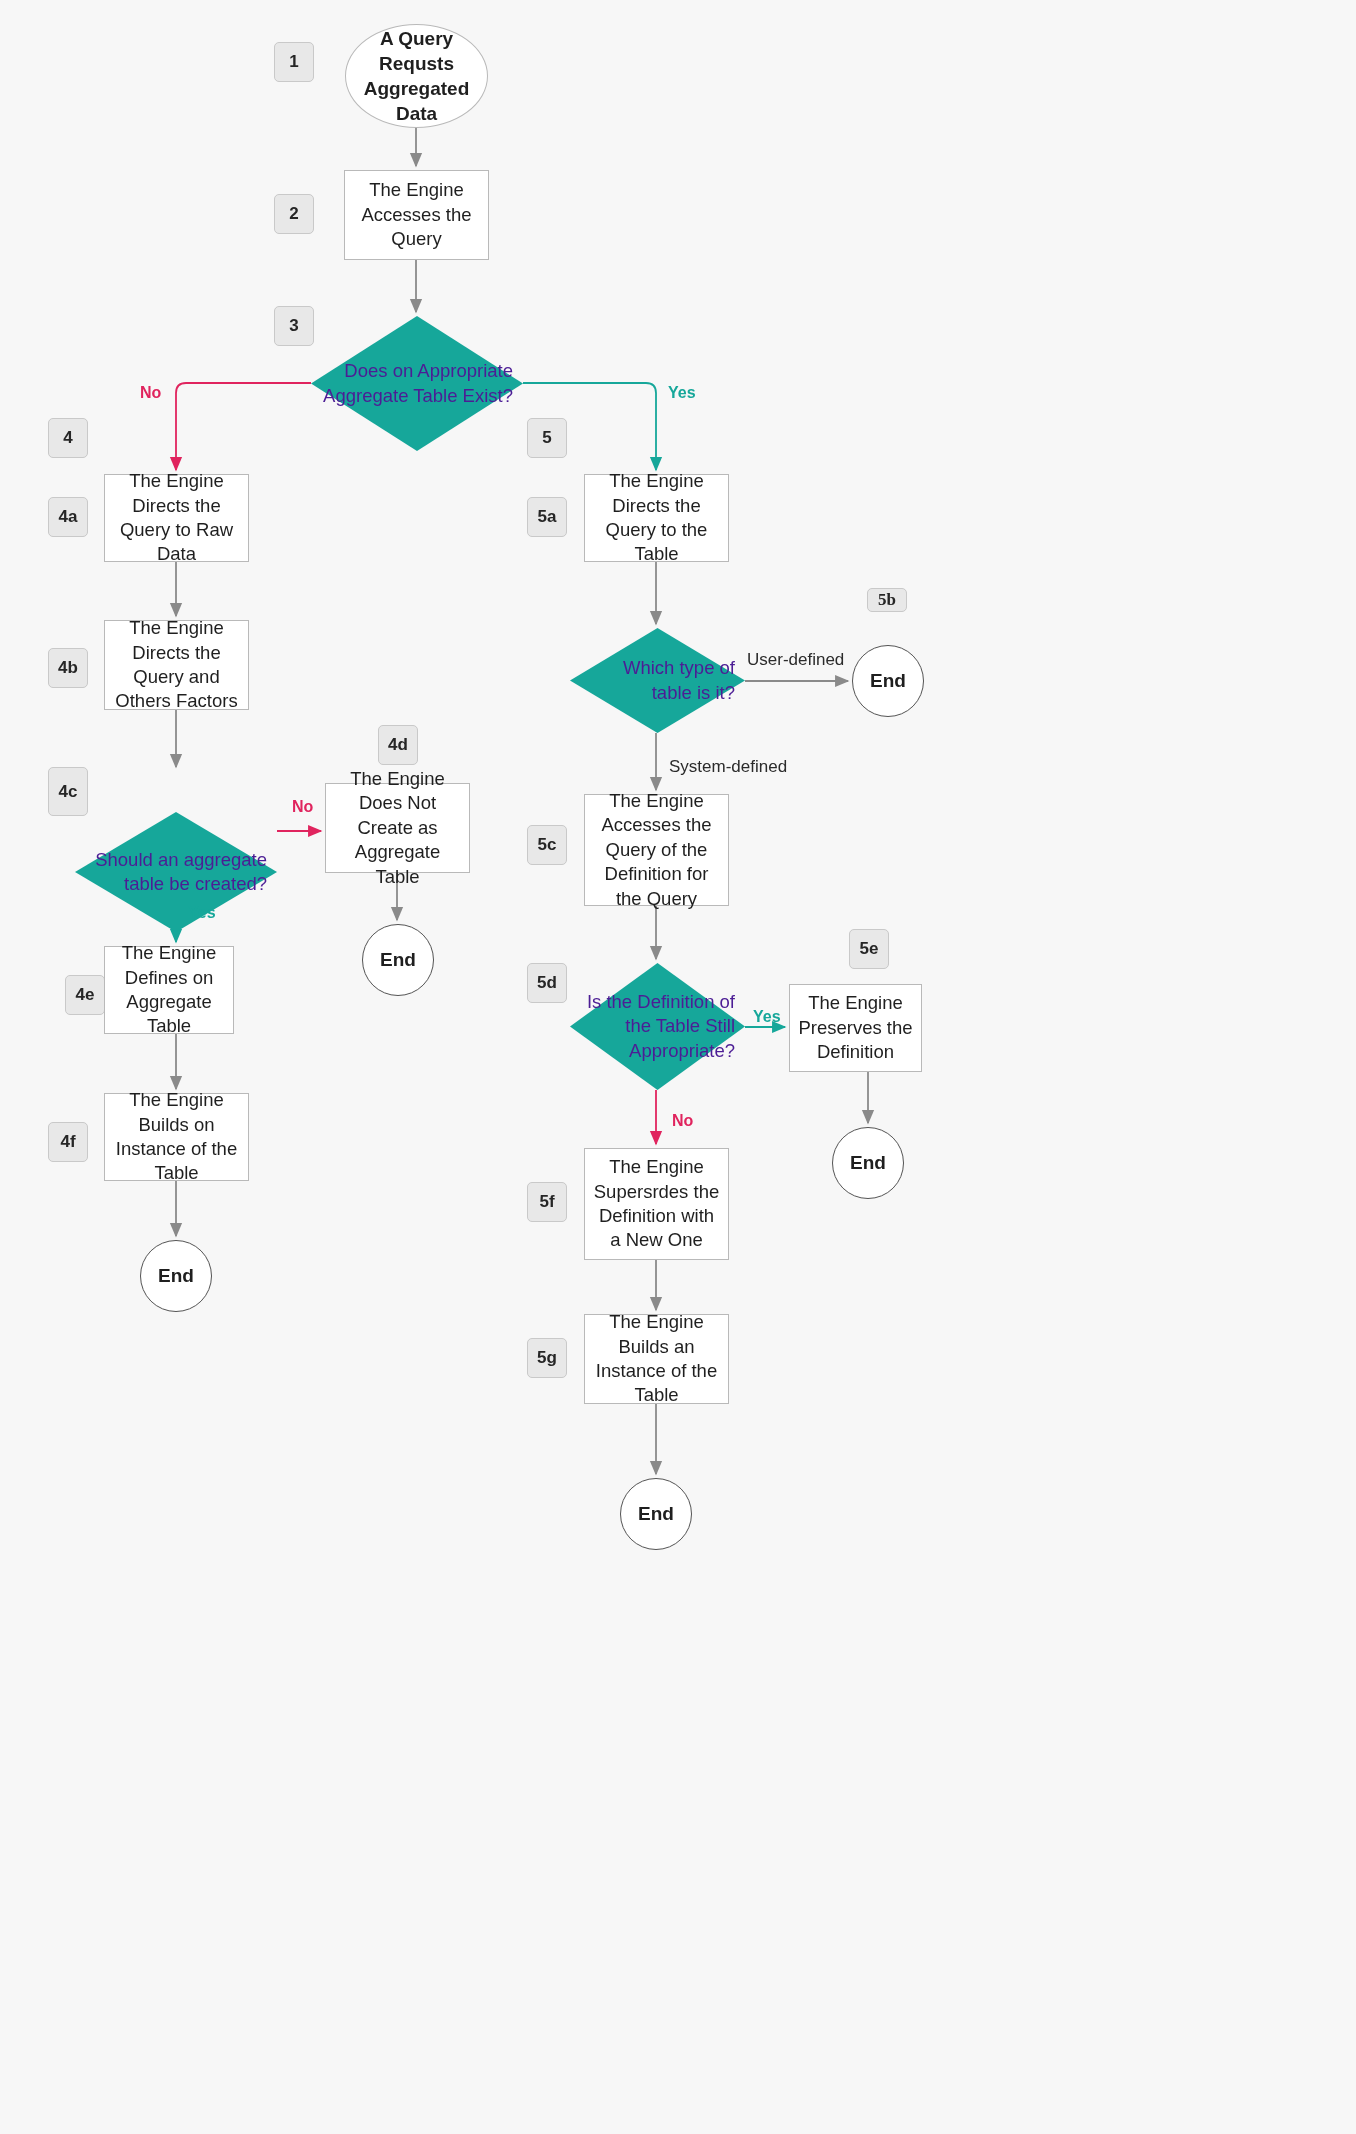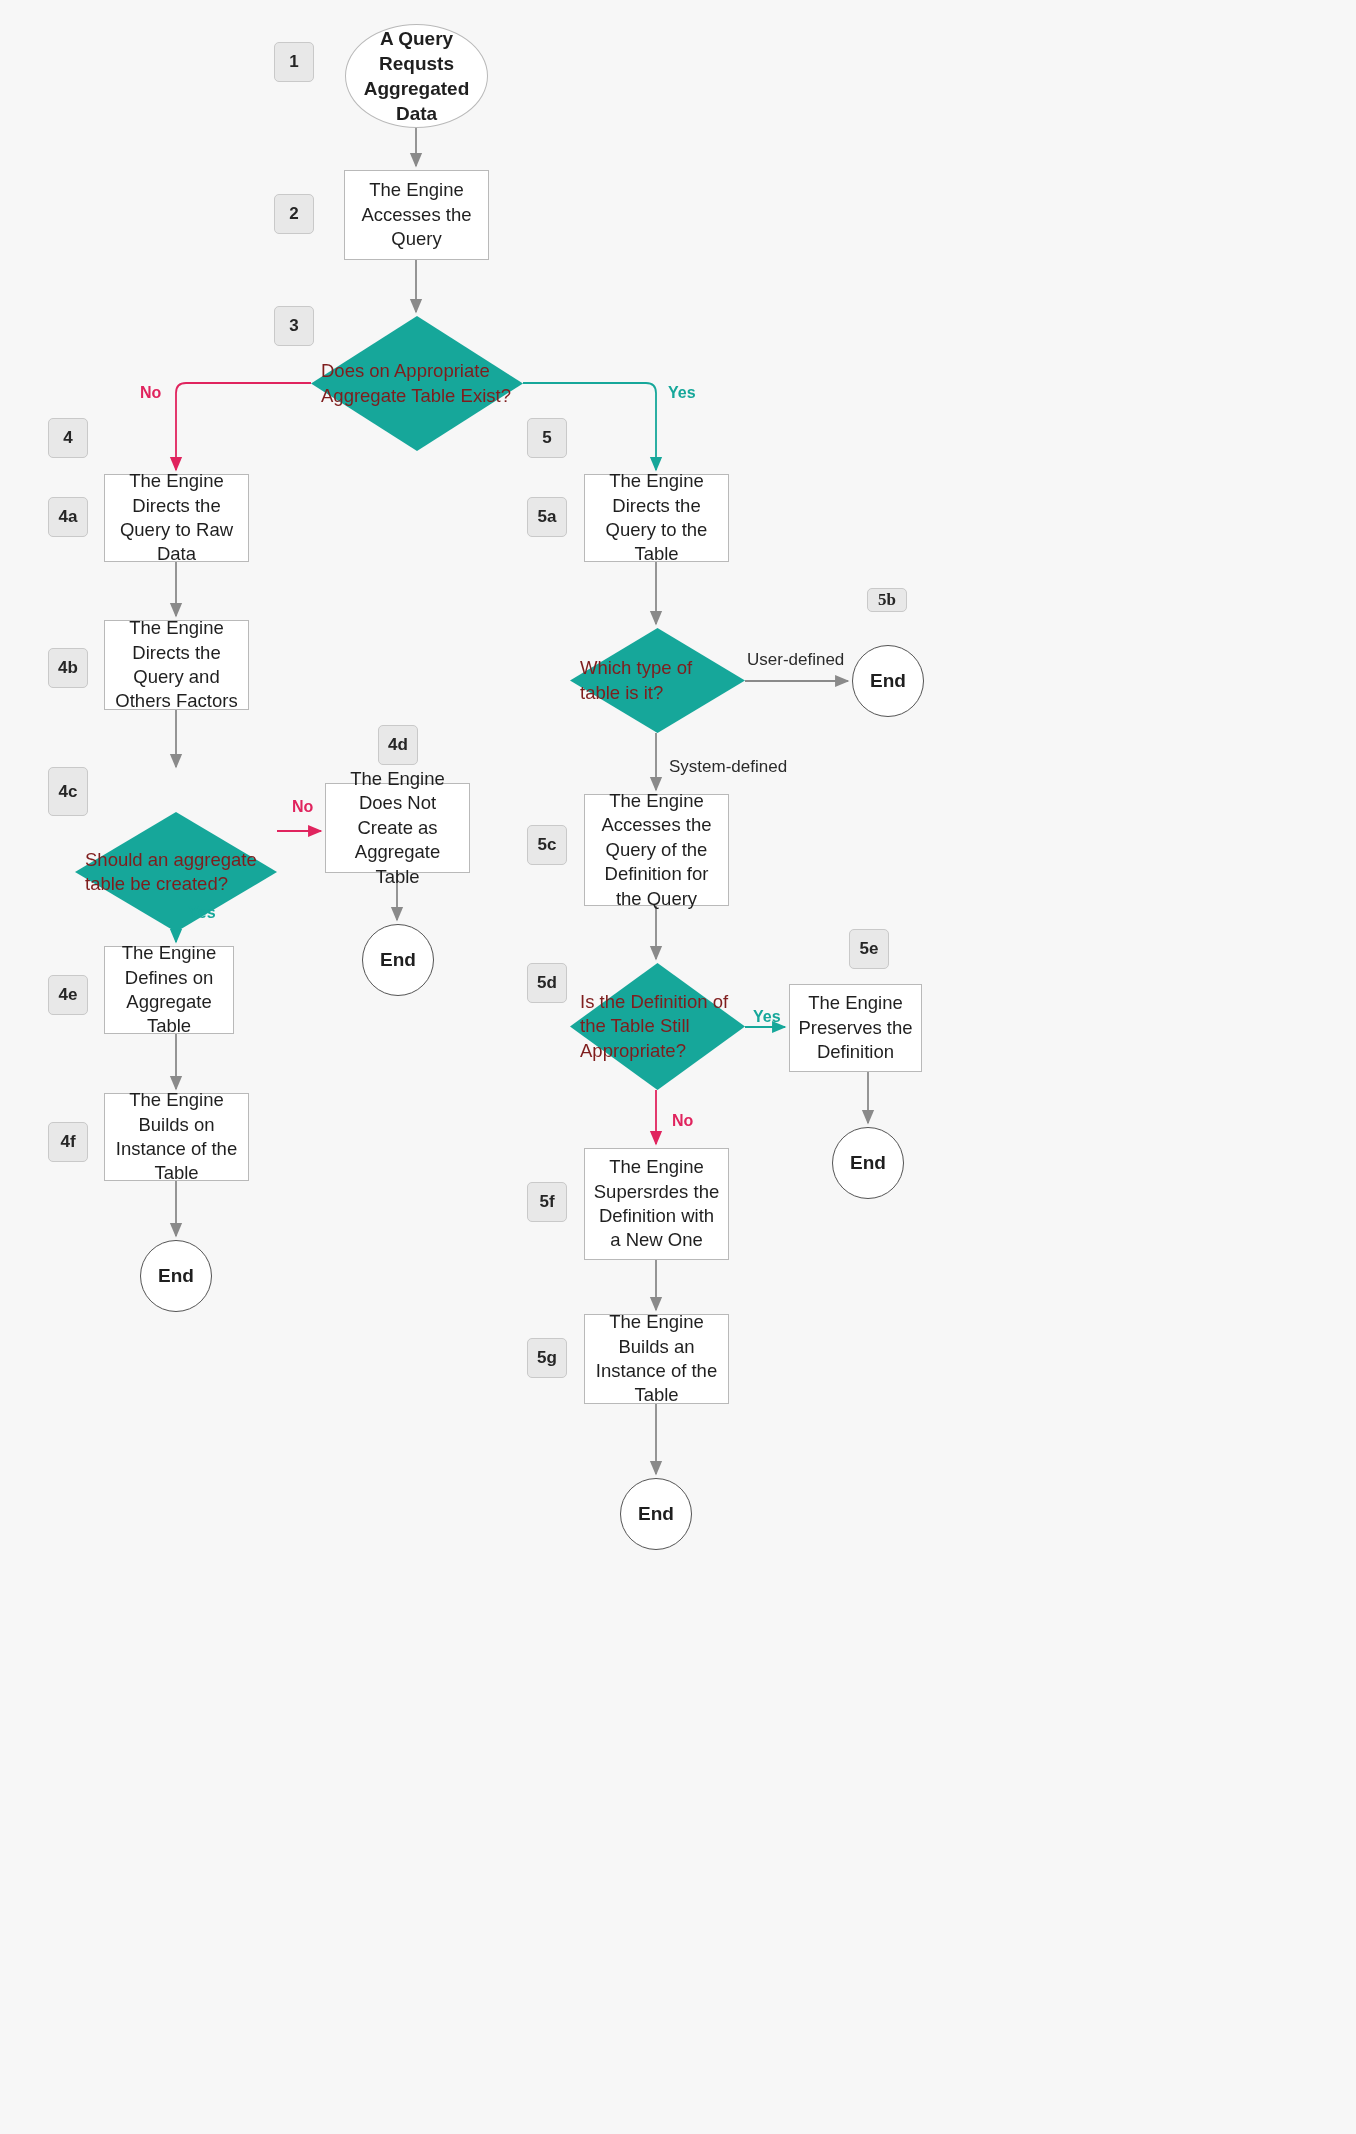--- a/index.html
+++ b/index.html
@@ -61,24 +61,24 @@
     position: absolute;
     left: 0;
     top: 0;
     width: 100%;
     height: 100%;
     background: #16a79a;
   }
   .n-dec .dia-inner {
     position: relative;
     z-index: 2;
-    color: #7f1d1d;
+    color: #4c1d95;
     font-size: 18.5px;
     padding: 0 10px;
-    text-align: left;
+    text-align: right;
     line-height: 1.32;
   }
   
   .n-end {
     border: 1.5px solid #545454;
     background: #ffffff;
     border-radius: 50%;
     font-size: 19px;
     font-weight: bold;
     color: #1f1f1f;
@@ -172,21 +172,21 @@
   </svg>
 
   <div class="tag" style="left:274px;top:42px;width:40px;height:40px;">1</div>
   <div class="tag" style="left:274px;top:194px;width:40px;height:40px;">2</div>
   <div class="tag" style="left:274px;top:306px;width:40px;height:40px;">3</div>
   <div class="tag" style="left:48px;top:418px;width:40px;height:40px;">4</div>
   <div class="tag" style="left:48px;top:497px;width:40px;height:40px;">4a</div>
   <div class="tag" style="left:48px;top:648px;width:40px;height:40px;">4b</div>
   <div class="tag" style="left:48px;top:767px;width:40px;height:49px;">4c</div>
   <div class="tag" style="left:378px;top:725px;width:40px;height:40px;">4d</div>
-  <div class="tag" style="left:48px;top:975px;width:40px;height:40px;">4e</div>
+  <div class="tag" style="left:65px;top:975px;width:40px;height:40px;">4e</div>
   <div class="tag" style="left:48px;top:1122px;width:40px;height:40px;">4f</div>
   <div class="tag" style="left:527px;top:418px;width:40px;height:40px;">5</div>
   <div class="tag" style="left:527px;top:497px;width:40px;height:40px;">5a</div>
   <div class="tag" style="left:867px;top:588px;width:40px;height:24px;font-family:Liberation Serif, serif;">5b</div>
   <div class="tag" style="left:527px;top:825px;width:40px;height:40px;">5c</div>
   <div class="tag" style="left:527px;top:963px;width:40px;height:40px;">5d</div>
   <div class="tag" style="left:849px;top:929px;width:40px;height:40px;">5e</div>
   <div class="tag" style="left:527px;top:1182px;width:40px;height:40px;">5f</div>
   <div class="tag" style="left:527px;top:1338px;width:40px;height:40px;">5g</div>
 

